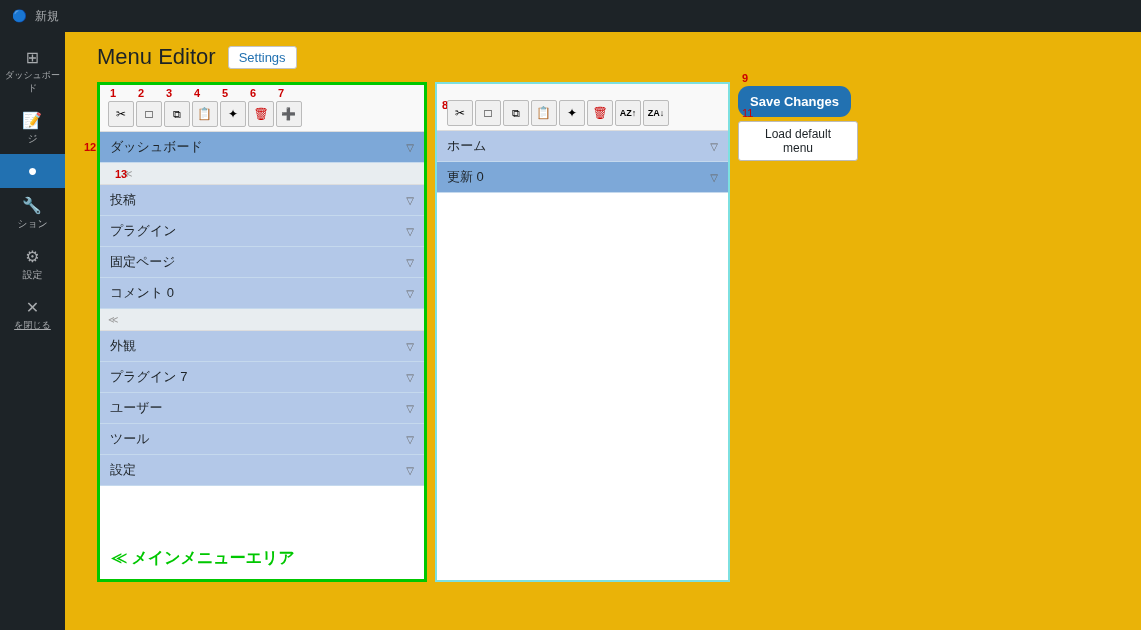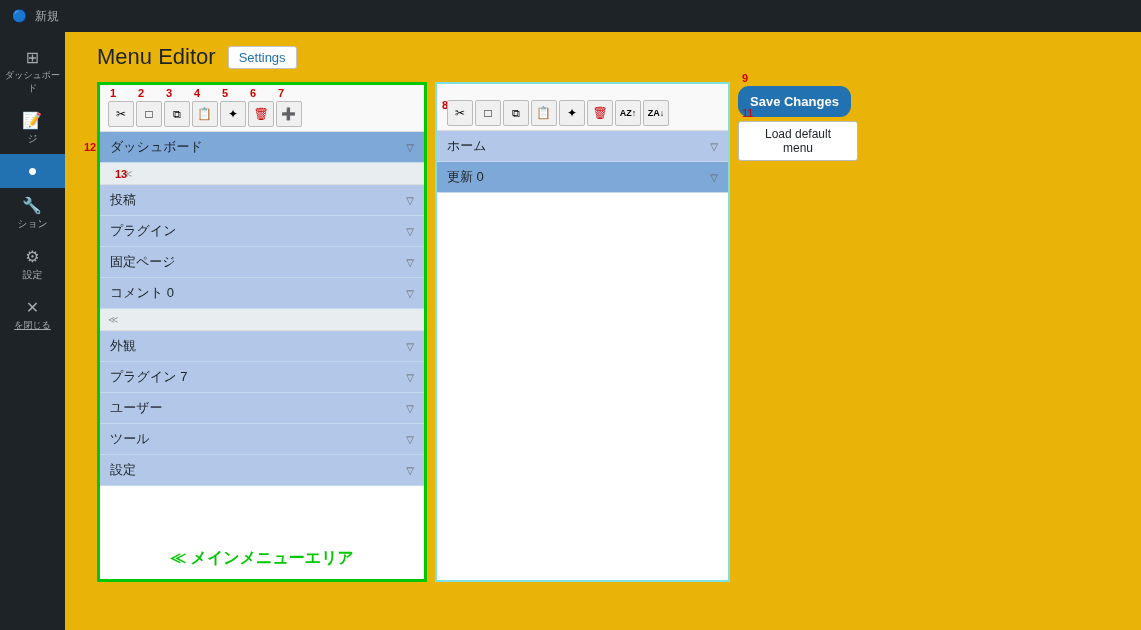--- a/index.html
+++ b/index.html
@@ -183,22 +183,21 @@
     }
     .separator-icon {
       color: #999;
       font-size: 10px;
     }
 
     
     .area-label {
       position: absolute;
       bottom: 10px;
-      left: 0; right: 0;
-      text-align: center;
+      left: 11px; right: 0;
       font-size: 18px;
       font-weight: bold;
       pointer-events: none;
     }
     .area-label-left {
       color: #00c700;
     }
     .area-label-right {
       color: #7de0e0;
     }

